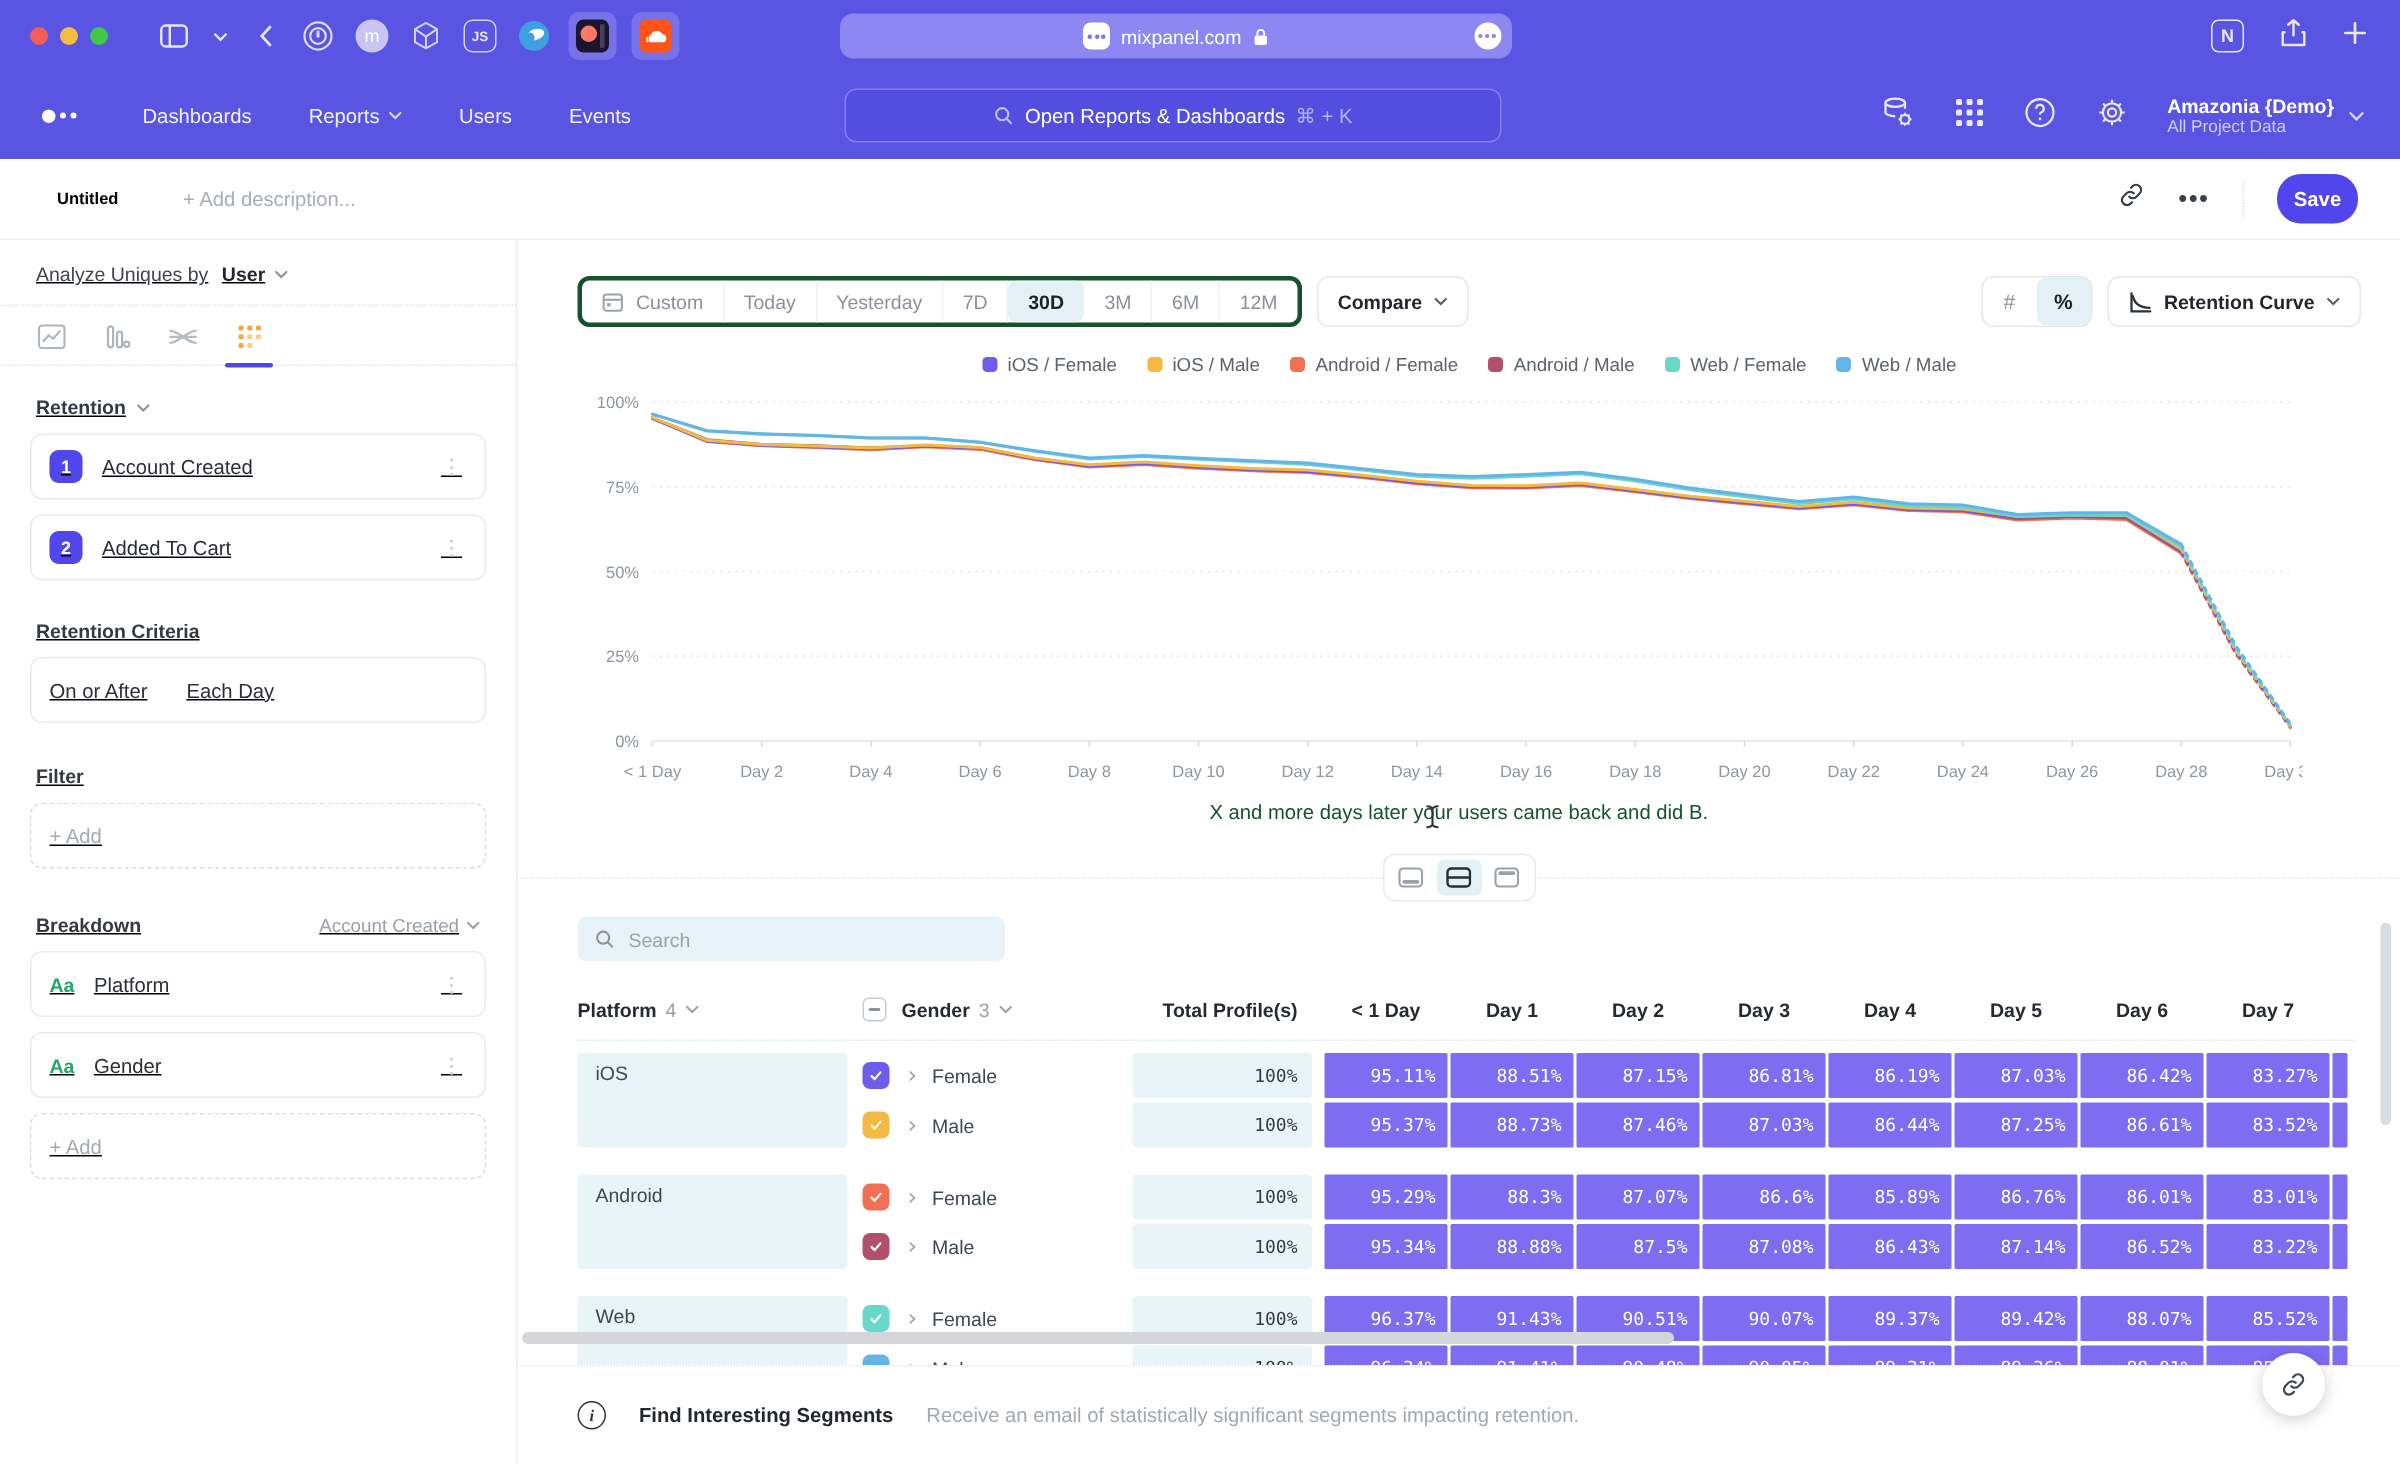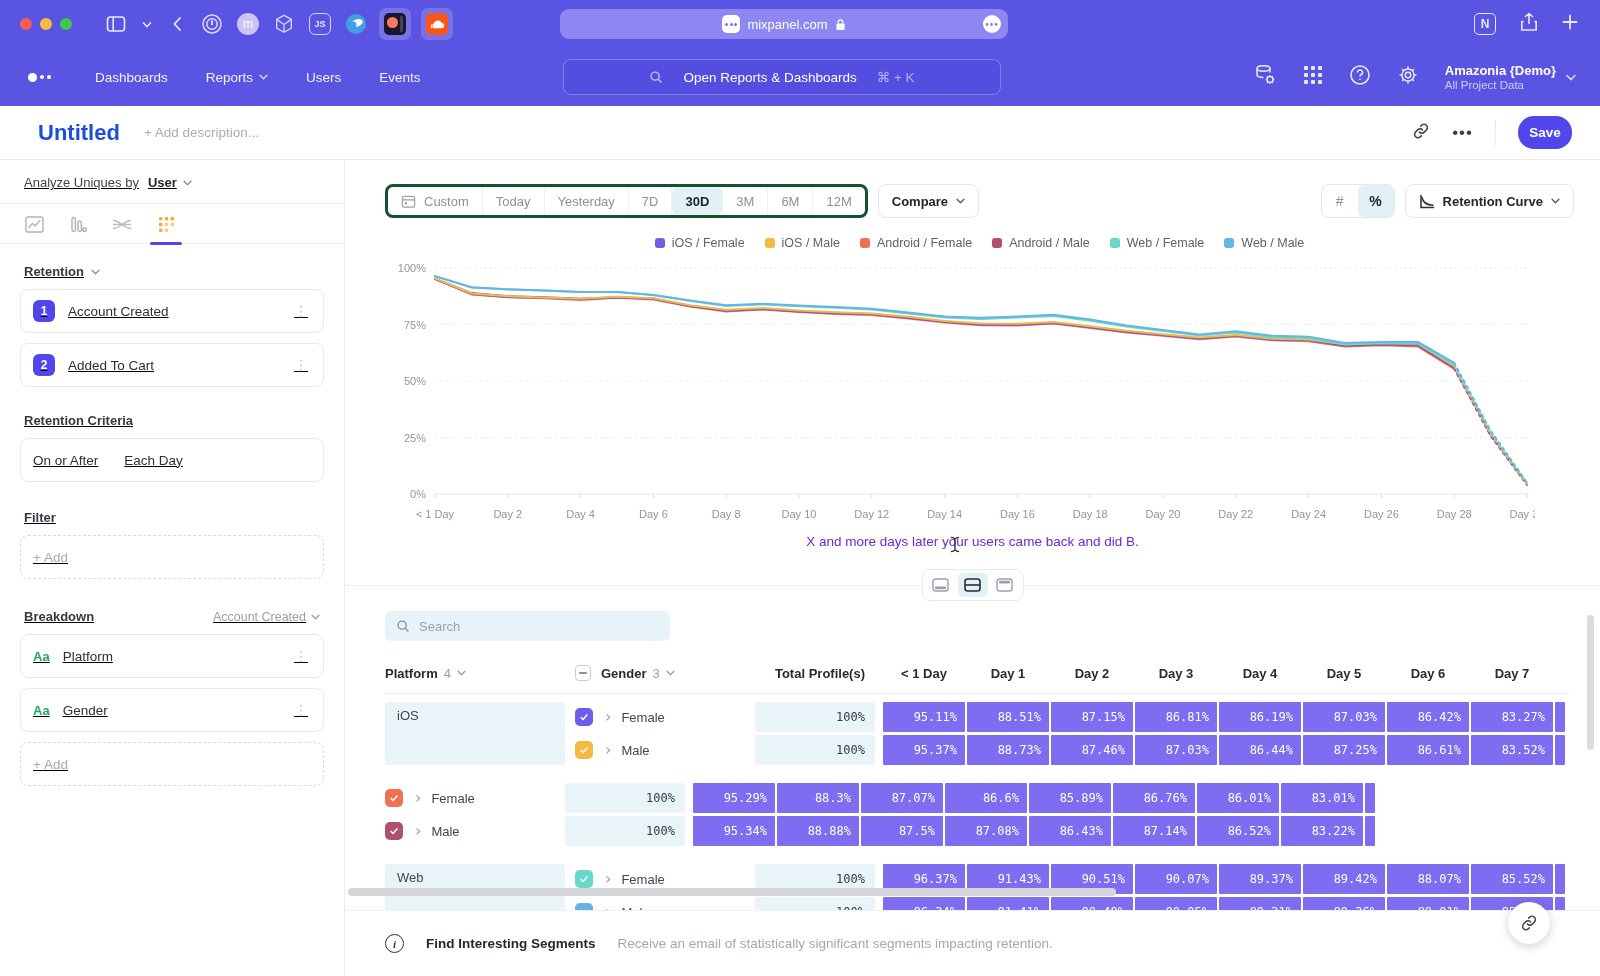--- a/index.html
+++ b/index.html
@@ -19,30 +19,30 @@
   .url-fav i{width:3px;height:3px;border-radius:50%;background:#7a74ee;display:block;}
   .url-more{position:absolute;right:7px;top:6px;width:18px;height:18px;border-radius:50%;background:#fff;
     color:#8c87f1;font-size:10px;font-weight:bold;display:flex;align-items:center;justify-content:center;letter-spacing:1px;}
   .browser-right{position:absolute;right:22px;top:0;height:48px;display:flex;align-items:center;gap:24px;color:#e9e8fc;}
   
   .nav-row{height:58px;display:flex;align-items:center;padding:0 28px;position:relative;color:#fff;}
   .mp-logo{display:flex;align-items:center;gap:3px;margin-right:44px;cursor:pointer;}
   .mp-logo i{display:block;border-radius:50%;background:#fff;}
   .nav-item{font-size:13.5px;color:#f2f1ff;margin-right:38px;cursor:pointer;display:flex;align-items:center;gap:6px;}
   .nav-search{position:absolute;left:563px;top:11px;width:438px;height:36px;background:#534de0;
-    border:1px solid #837eee;border-radius:8px;display:flex;align-items:center;justify-content:center;gap:20px;
+    border:1px solid #837eee;border-radius:8px;display:flex;align-items:center;justify-content:center;gap:7px;
     color:#fff;font-size:13.5px;cursor:text;}
   .nav-search .kbd{color:#b6b3f4;}
   .nav-right{position:absolute;right:24px;top:0;height:58px;display:flex;align-items:center;gap:26px;}
   .org{display:flex;align-items:center;gap:10px;cursor:pointer;}
   .org .l1{font-size:13px;font-weight:bold;line-height:15px;}
   .org .l2{font-size:11.5px;color:#cfcdf8;line-height:14px;}
   
   .title-row{height:54px;border-bottom:1px solid #ececf0;display:flex;align-items:center;padding:0 28px 0 38px;background:#fff;}
-  .doc-title{font-size:22px;font-weight:600;color:#1d4ed8;margin-right:24px;cursor:text;}
+  .doc-title{font-size:11px;font-weight:600;color:#000000;margin-right:43px;cursor:text;}
   .doc-desc{font-size:13.5px;color:#a8aeb7;cursor:text;}
   .title-right{margin-left:auto;display:flex;align-items:center;gap:22px;color:#3a4048;}
   .vdiv{width:1px;height:26px;border-left:1px dotted #d9dde2;}
   .save-btn{background:#5145ec;color:#fff;font-size:13.5px;font-weight:600;border:none;border-radius:16px;
     width:54px;height:33px;cursor:pointer;}
   .dots3{font-size:17px;letter-spacing:1px;color:#3a4048;cursor:pointer;}
   
   .main{display:flex;height:816px;}
   .sidebar{width:345px;border-right:1px solid #ebedf0;position:relative;flex:none;text-decoration:underline;}
   .content{flex:1;position:relative;display:flex;flex-direction:column;overflow:hidden;}
@@ -83,21 +83,21 @@
   .right-tools{margin-left:auto;display:flex;align-items:center;gap:10px;}
   .unit-toggle{display:flex;height:34px;border:1px solid #e4e7ea;border-radius:8px;overflow:hidden;background:#fff;}
   .unit{width:36px;display:flex;align-items:center;justify-content:center;font-size:14px;color:#8b929b;cursor:pointer;}
   .unit.active{background:#e3f1f7;color:#18242d;font-weight:600;border-radius:6px;}
   
   .legend{display:flex;justify-content:center;gap:20px;margin:16px 26px 0 40px;height:18px;}
   .legend-item{display:flex;align-items:center;gap:7px;cursor:pointer;}
   .swatch{width:10px;height:10px;border-radius:3px;display:inline-block;}
   .legend-label{font-size:12.5px;color:#5c636b;}
   .chart{display:block;margin:4px 26px 0 40px;width:1150px;height:272px;font-family:"Liberation Sans",sans-serif;}
-  .caption{text-align:center;font-size:13.5px;color:#6d28d9;margin-top:6px;}
+  .caption{text-align:center;font-size:13.5px;color:#14532d;margin-top:6px;}
   .layout-toggle-row{position:relative;margin-top:20px;height:32px;display:flex;justify-content:center;}
   .layout-toggle-row:before{content:"";position:absolute;left:0;right:0;top:16px;border-top:1px dotted #dde3e8;}
   .lt-group{position:relative;background:#fff;border:1px solid #e7eaee;border-radius:8px;display:flex;padding:3px;gap:2px;}
   .lt{width:30px;height:24px;display:flex;align-items:center;justify-content:center;border-radius:5px;color:#9aa1ab;cursor:pointer;}
   .lt.active{background:#e3f1f7;color:#272d34;}
   
   .table-panel{flex:1;position:relative;overflow:hidden;padding:10px 0 0 40px;}
   .tsearch{width:285px;height:30px;background:#e7f3f8;border-radius:6px;display:flex;align-items:center;gap:9px;
     padding:0 11px;color:#9aa1ab;font-size:13px;cursor:text;}
   .table-header{display:flex;align-items:center;margin-top:24px;padding-bottom:12px;border-bottom:1px dotted #dde3e9;width:1185px;}
@@ -664,20 +664,21 @@
                 <div class="vcell">87.03%</div>
                 <div class="vcell">86.44%</div>
                 <div class="vcell">87.25%</div>
                 <div class="vcell">86.61%</div>
                 <div class="vcell">83.52%</div>
                 <div class="vcell sliver"></div>
               </div>
             </div>
           </div>
           <div class="tgroup">
+            <div class="platform-cell">Android</div>
             <div class="rows">
               <div class="trow">
                 <div class="gender-cell">
                   <span class="cb" style="background: rgb(240, 112, 84);">
                     <svg width="10" height="10" viewBox="0 0 12 12">
                       <path d="M2.5 6.5l2.4 2.4 4.6-5.4" fill="none" stroke="#fff" stroke-width="1.8" stroke-linecap="round" stroke-linejoin="round"></path>
                     </svg>
                   </span>
                   <span class="chev-r">›</span>
                   <span class="gender-label">Female</span>

